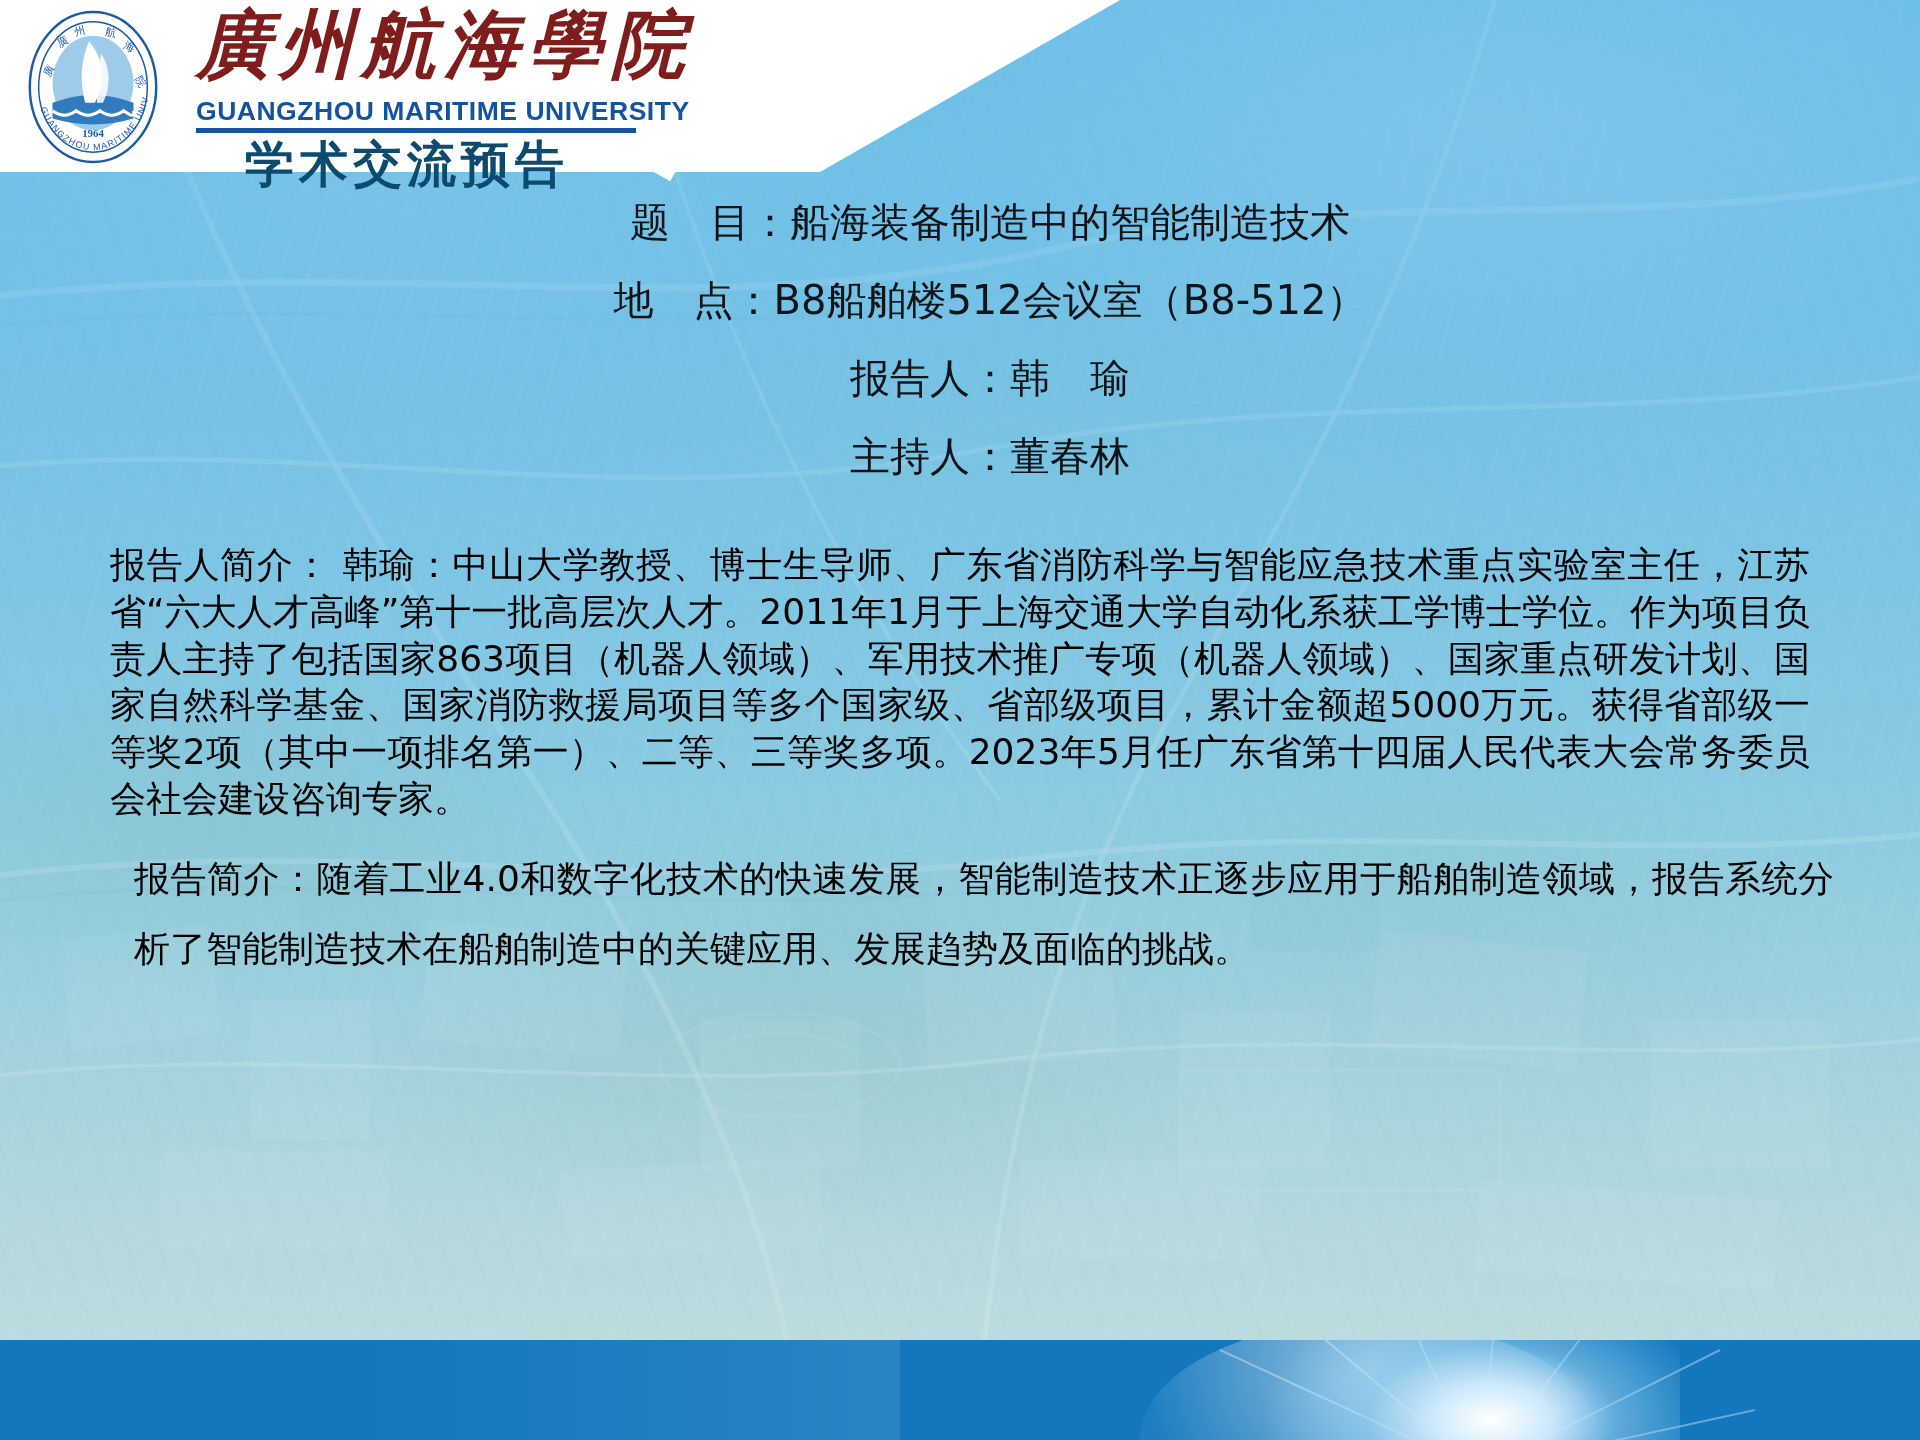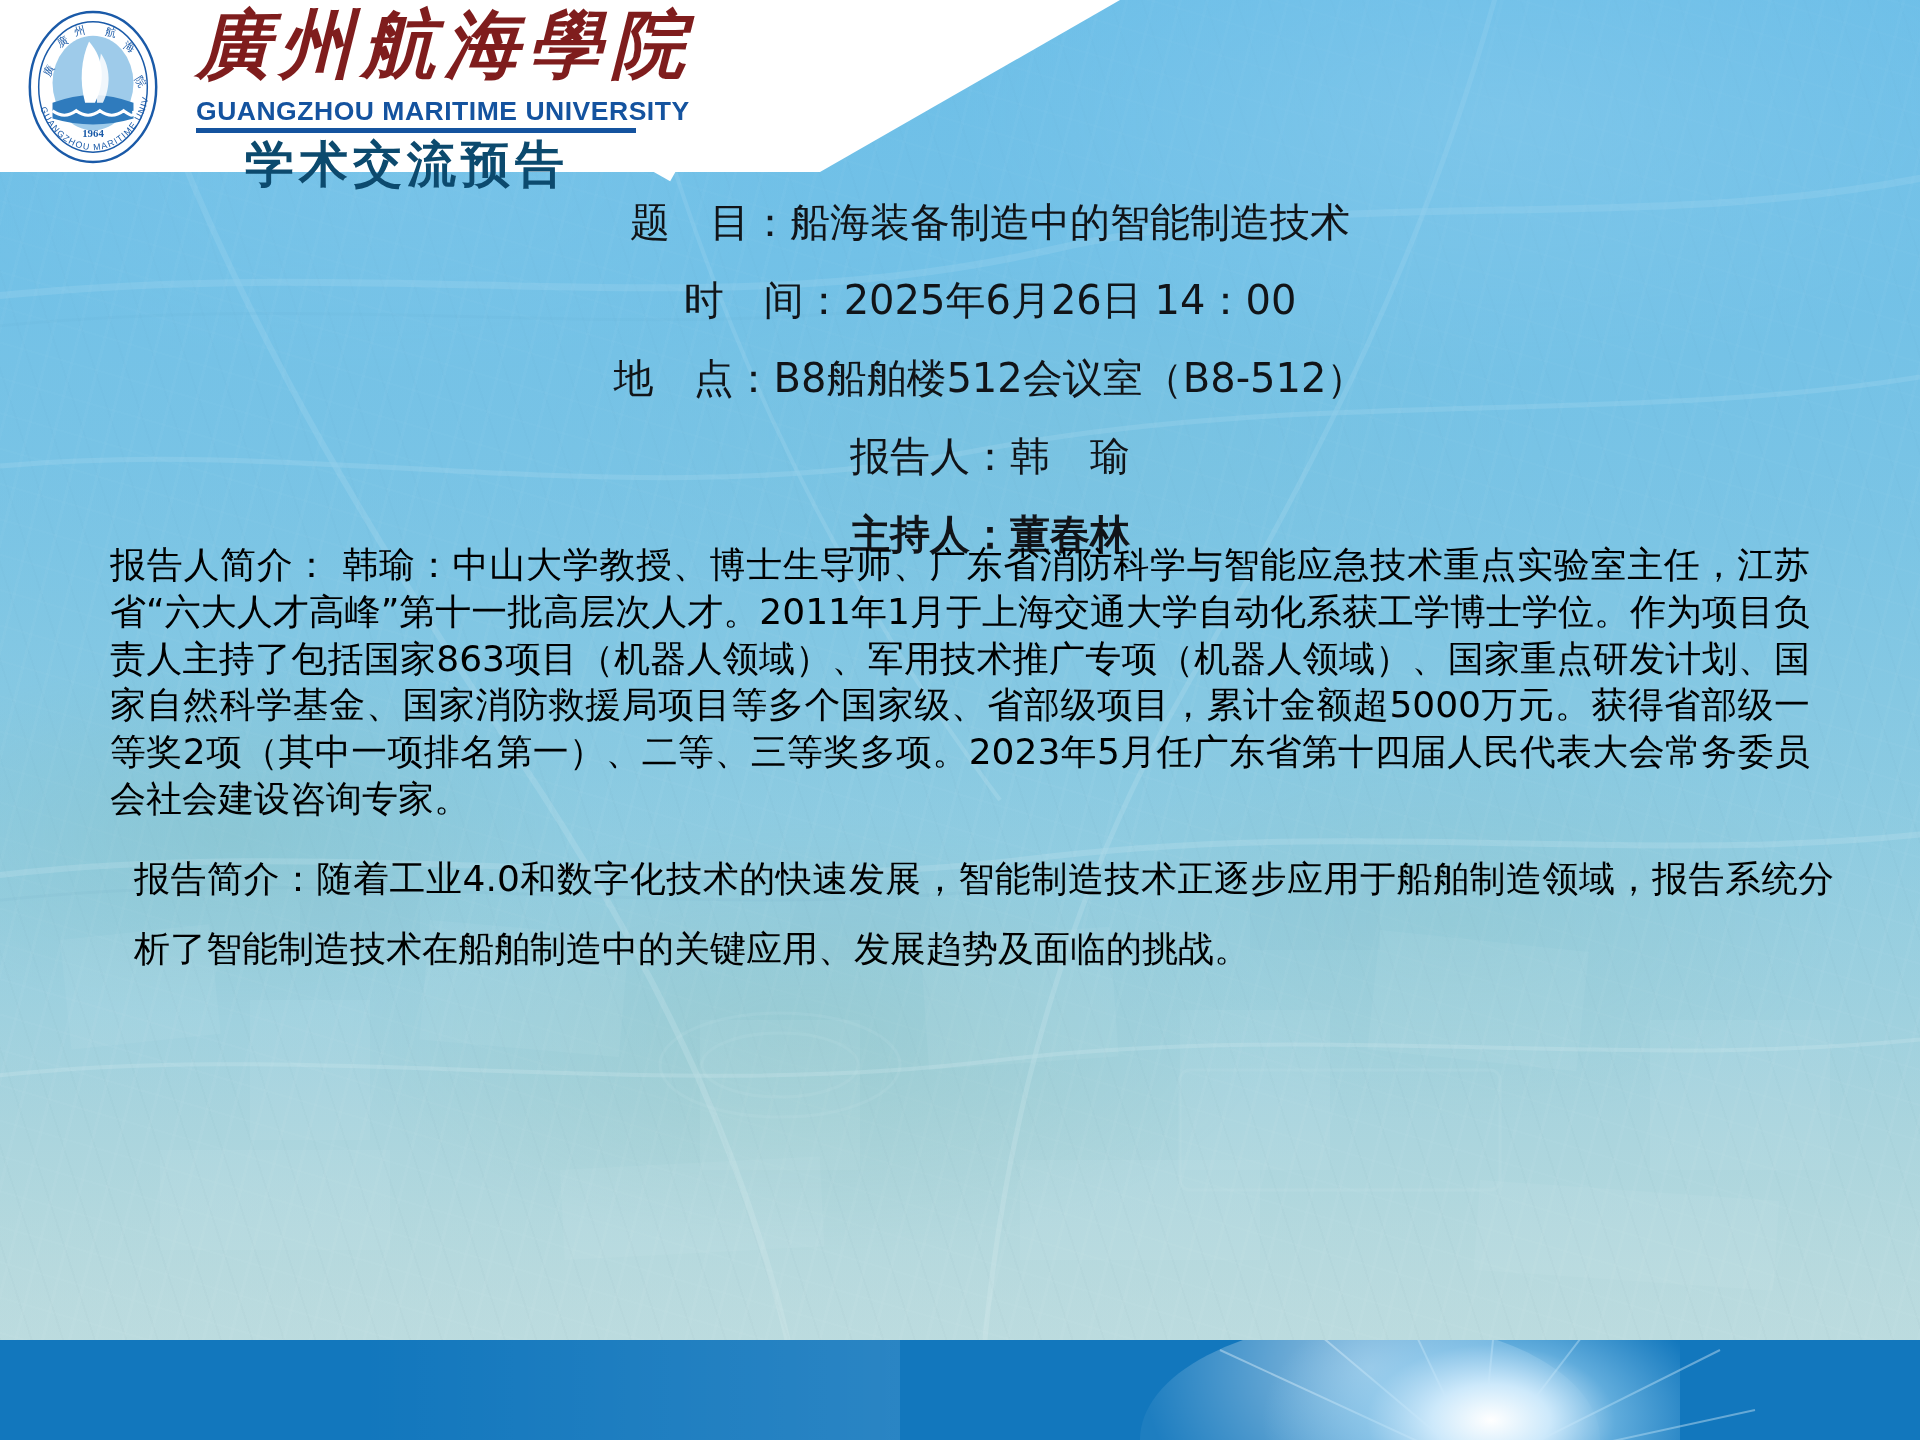--- a/index.html
+++ b/index.html
@@ -81,21 +81,21 @@
 
   
   .body{position:absolute;left:0;top:172px;width:1920px;height:1168px;}
   .info{position:absolute;left:110px;top:30px;width:1760px;}
   .info-line{
     font-family:"DejaVu Sans","Liberation Sans",sans-serif;
     font-size:40px;color:#111418;line-height:1.0;margin-bottom:38px;white-space:nowrap;text-align:center;
   }
   .info-line .lbl{letter-spacing:0px;}
   .info-line.tight{margin-bottom:38px;}
-  .info-line.last{margin-bottom:14px;font-weight:bold;}
+  .info-line.last{margin-bottom:14px;}
 
   .para{
     position:absolute;left:110px;width:1700px;
     font-family:"DejaVu Sans","Liberation Sans",sans-serif;
     font-size:36px;color:#000000;line-height:1.30;
     text-align:justify;text-justify:inter-ideograph;
   }
   #bio{top:370px;}
   #abstract{top:672px;line-height:1.95;margin-left:24px;}
 
@@ -199,23 +199,20 @@
     <div class="title-rule"></div>
     <div class="title-sub">学术交流预告</div>
   </div>
 
   <div class="body">
     <div class="info">
       <div class="info-line">
         <span class="lbl">题　目：</span><span class="val">船海装备制造中的智能制造技术</span>
       </div>
       <div class="info-line">
-        <span class="lbl">时　间：</span><span class="val">2025年6月26日 14：00</span>
-      </div>
-      <div class="info-line">
         <span class="lbl">地　点：</span><span class="val">B8船舶楼512会议室（B8-512）</span>
       </div>
       <div class="info-line tight">
         <span class="lbl">报告人：</span><span class="val">韩　瑜</span>
       </div>
       <div class="info-line last">
         <span class="lbl">主持人：</span><span class="val">董春林</span>
       </div>
     </div>
 

